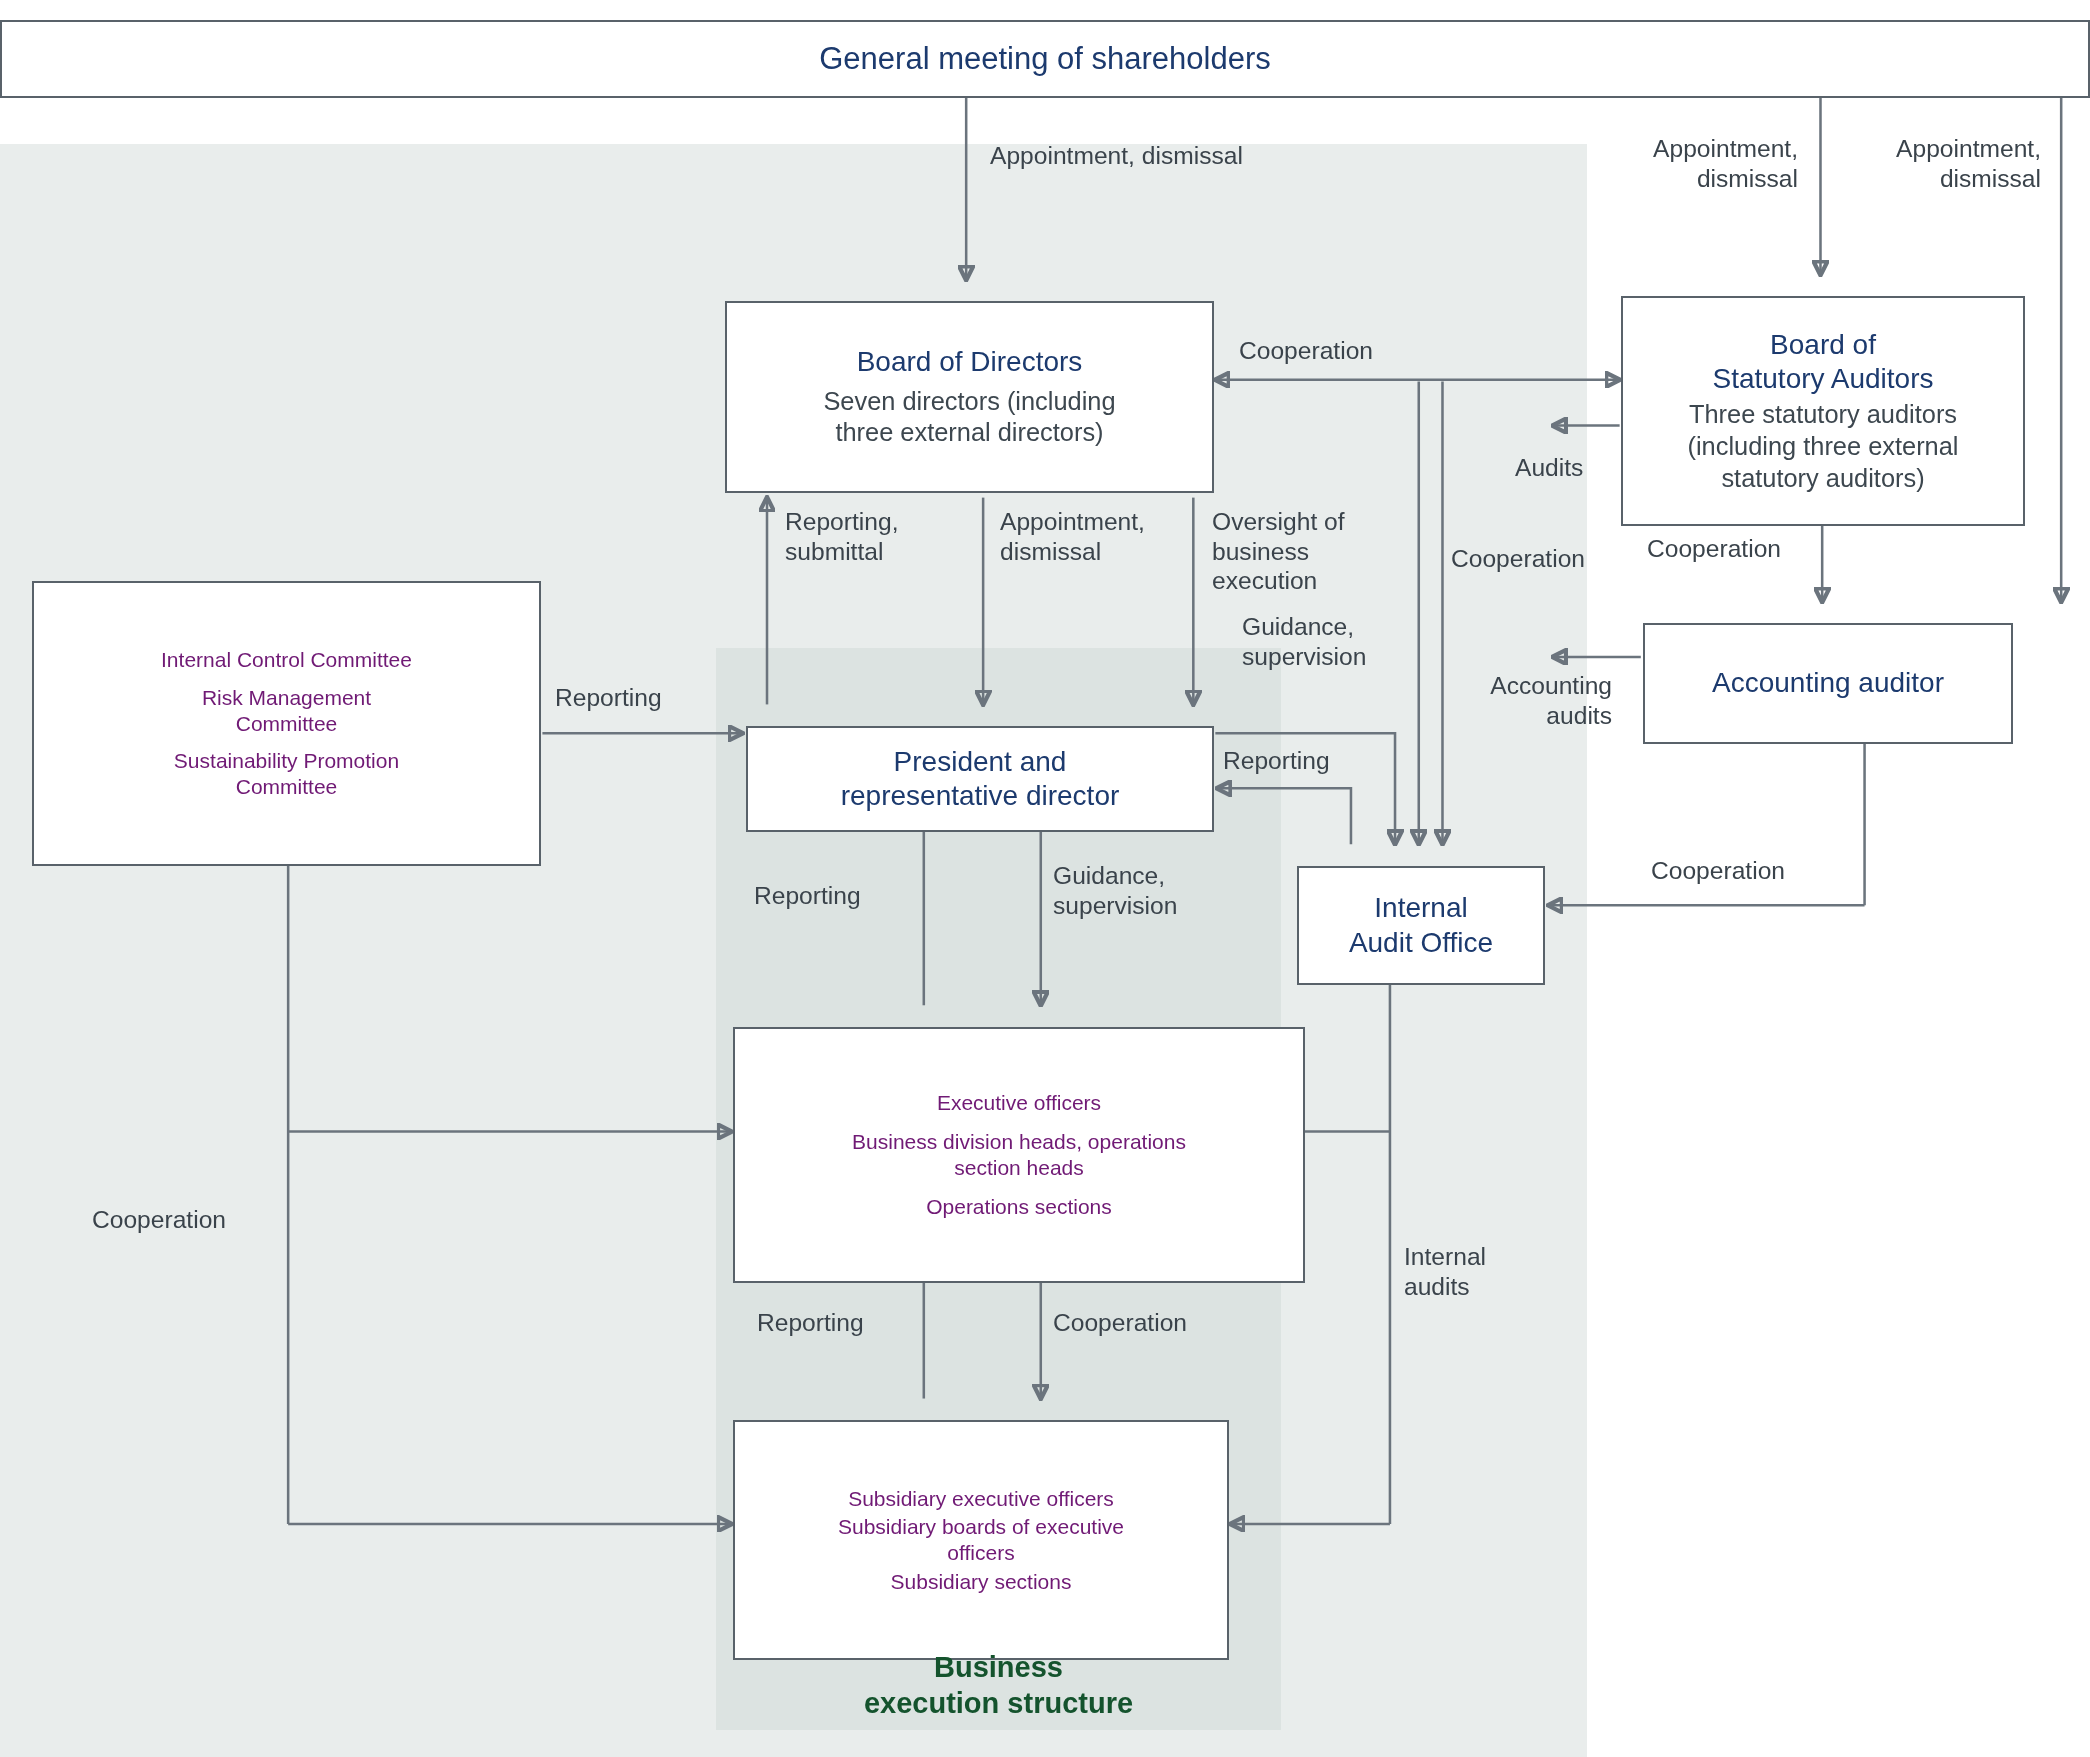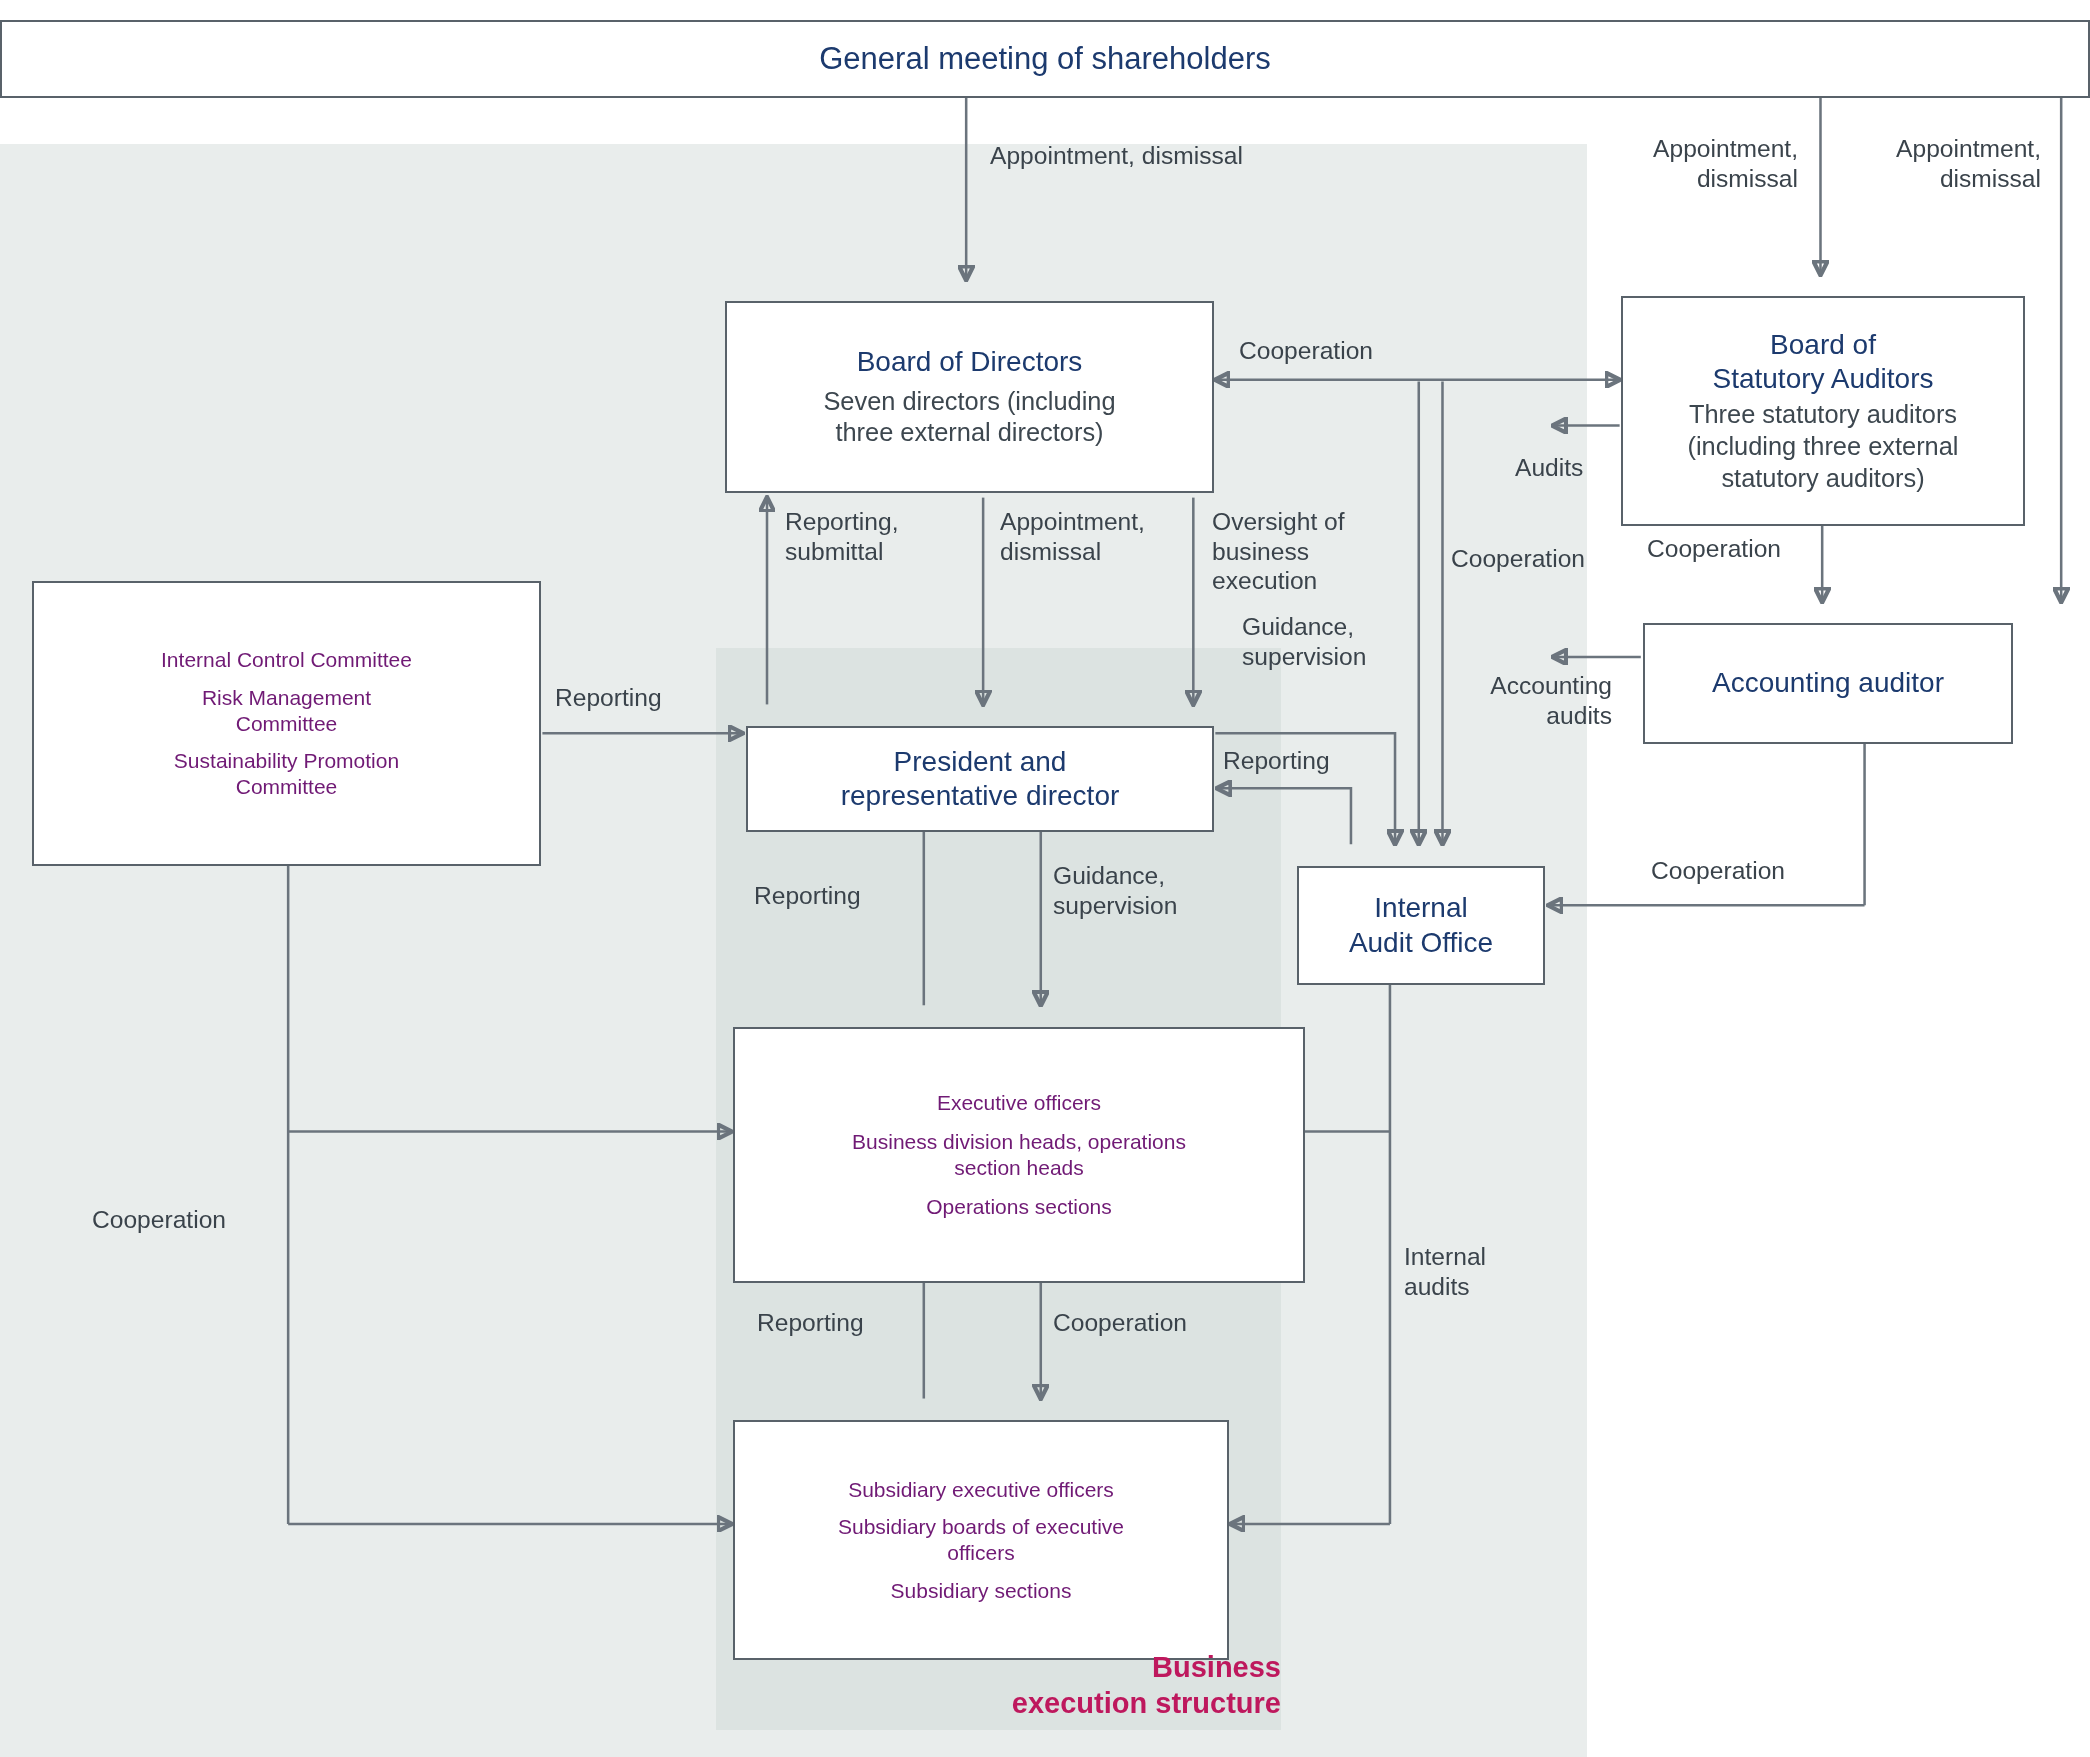--- a/index.html
+++ b/index.html
@@ -30,21 +30,21 @@
   .n-bosa{left:1621px;top:276px;width:404px;height:230px;text-align:center;}
   .n-bosa .node-sub{max-width:332px;margin-top:3.4px;}
   .n-aa{left:1643px;top:603px;width:370px;height:121px;}
   .n-com{left:32px;top:561px;width:509px;height:285px;row-gap:12px;}
   .n-com .line:nth-child(2){max-width:229px;}
   .n-com .line:nth-child(3){max-width:332px;}
   .n-pres{left:746px;top:706px;width:468px;height:106px;}
   .n-iao{left:1297px;top:846px;width:248px;height:119px;}
   .n-exec{left:733px;top:1007px;width:572px;height:256px;row-gap:13.6px;}
   .n-exec .line:nth-child(2){max-width:346px;}
-  .n-sub{left:733px;top:1400px;width:496px;height:240px;row-gap:12px;}
+  .n-sub{left:733px;top:1400px;width:496px;height:240px;row-gap:3px;}
   .n-sub .line:nth-child(2){max-width:292px;}
 
   .el{position:absolute;font-size:24.6px;line-height:1.2;color:#3a434b;}
   .l-ad1{left:990px;top:141px;white-space:nowrap;}
   .l-ad2{left:1610px;top:134px;width:188px;text-align:right;}
   .l-ad3{left:1853px;top:134px;width:188px;text-align:right;}
   .l-coop1{left:1239px;top:336px;}
   .l-audits{left:1515px;top:453px;}
   .l-coop2{left:1647px;top:534px;}
   .l-repsub{left:785px;top:507px;width:140px;}
@@ -57,22 +57,22 @@
   .l-coop4{left:1651px;top:856px;}
   .l-rep2{left:555px;top:683px;}
   .l-rep3{left:754px;top:881px;}
   .l-guid2{left:1053px;top:861px;width:161px;}
   .l-coop5{left:92px;top:1205px;}
   .l-rep4{left:757px;top:1308px;}
   .l-coop6{left:1053px;top:1308px;}
   .l-intaud{left:1404px;top:1242px;width:114px;}
 
   .exec-label{
-    position:absolute;left:716px;top:1649px;width:565px;text-align:right;
-    font-weight:bold;font-size:29px;line-height:1.25;color:#be185d;
+    position:absolute;left:716px;top:1649px;width:565px;text-align:center;
+    font-weight:bold;font-size:29px;line-height:1.25;color:#14532d;
   }
 </style>
 </head>
 <body>
 
 <div class="stage">
 
   <div class="bg-outer"></div>
   <div class="bg-inner"></div>
 

